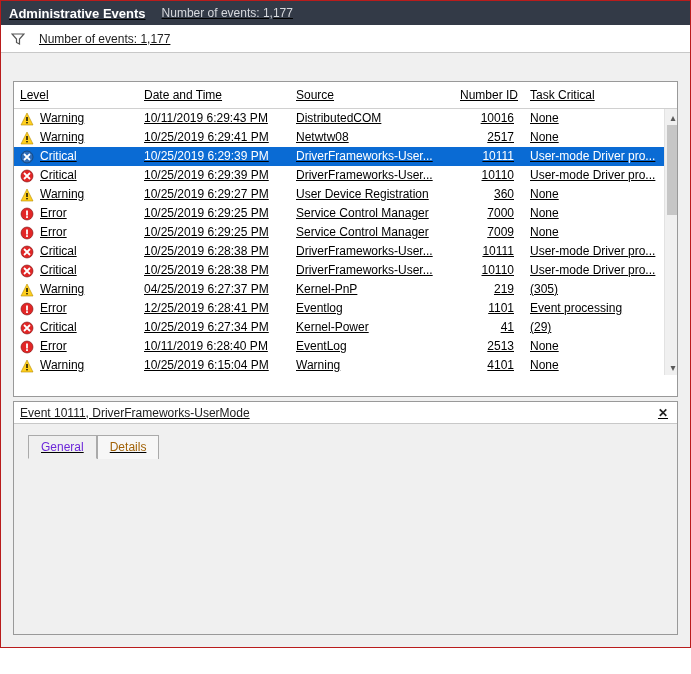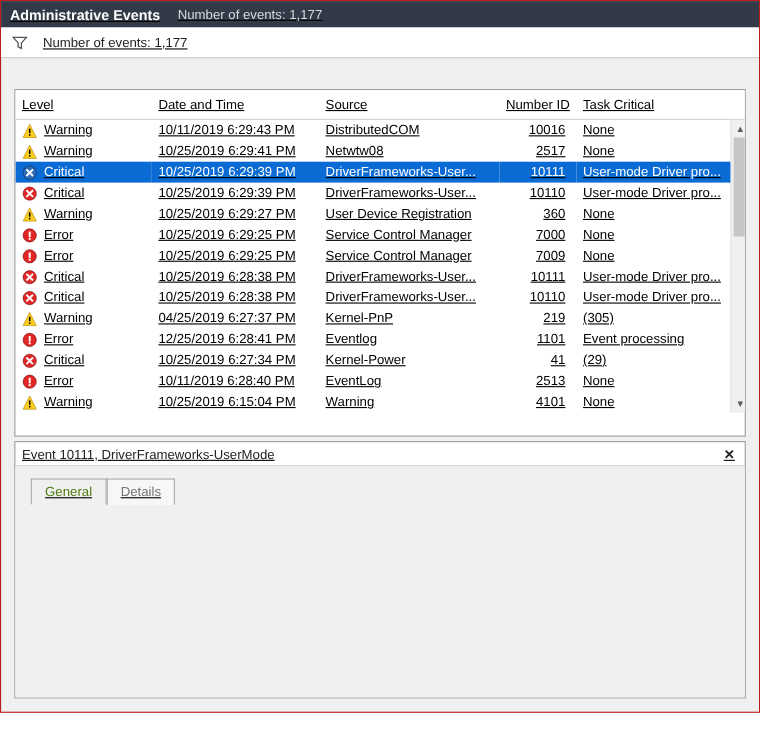--- a/index.html
+++ b/index.html
@@ -154,32 +154,32 @@
     display:flex;
     gap:0;
     margin-left:2px;
     font-size:12px;
   }
   .tab{
     padding:4px 12px 4px 12px;
     border:1px solid #aaa;
     border-bottom:none;
     background:#f0f0f0;
-    color:#4d7c0f;
+    color:#6d28d9;
     position:relative;
     top:1px;
   }
   .tab.active{
     background:#f0f0f0;
     border-bottom:1px solid #f0f0f0;
     z-index:1;
   }
   .tab:not(.active){
     background:#f7f7f7;
-    color:#737373;
+    color:#a16207;
   }
   .tab-panel{
     border:1px solid #aaa;
     flex:1 1 auto;
     padding:10px;
     min-height:0;
     background:#f0f0f0;
   }
   .desc-box{
     width:100%;

